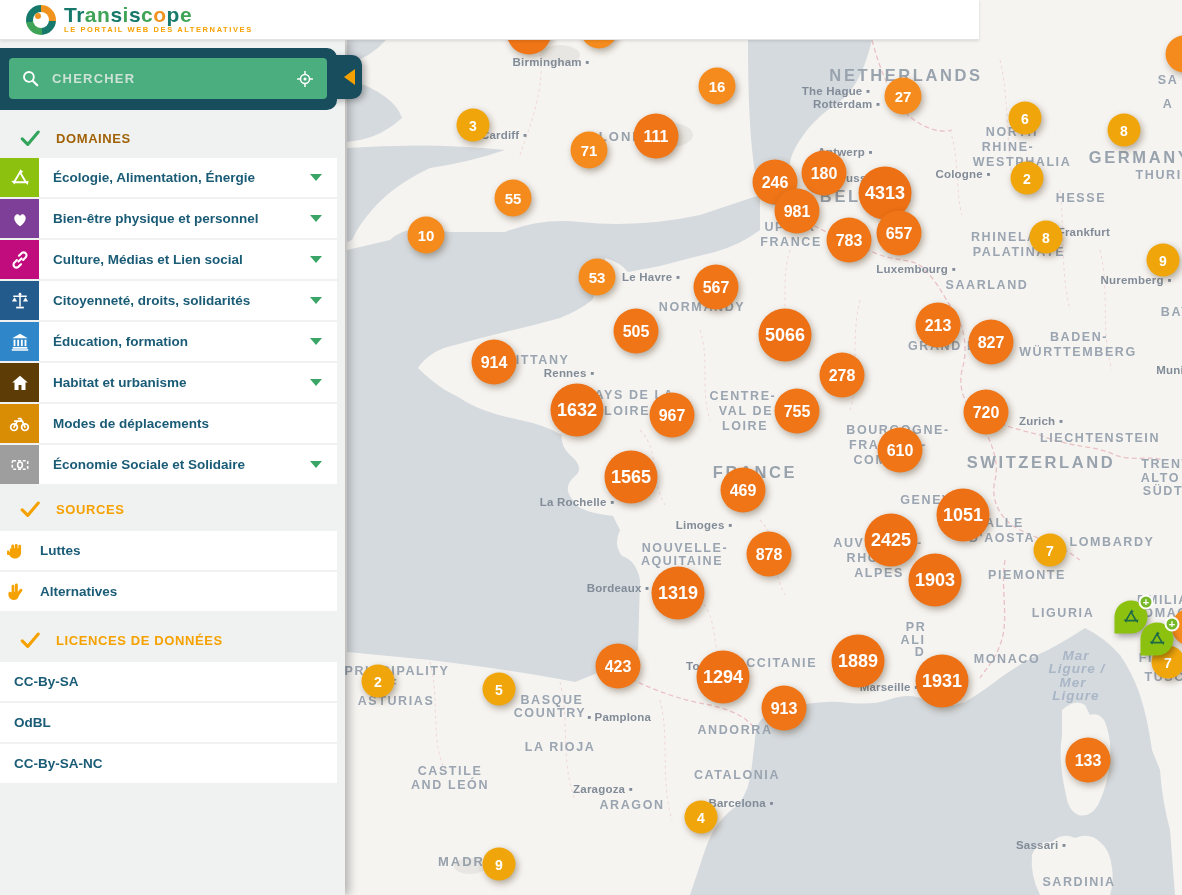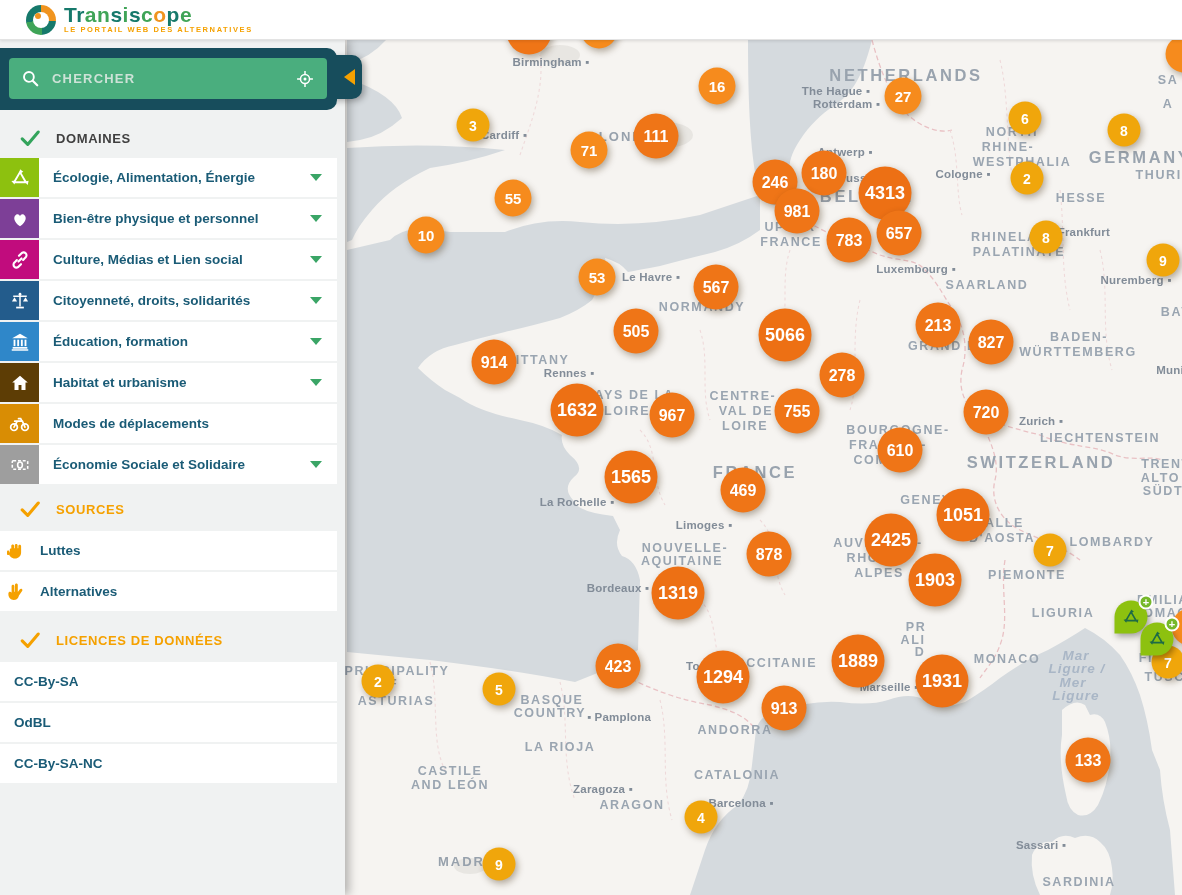--- a/index.html
+++ b/index.html
@@ -28,21 +28,21 @@
 
   .pin { position:absolute; width:33px; height:33px; background:#8dc10f; z-index:6;
     border-radius:50% 50% 50% 0; transform:translate(-50%,-50%);
     display:flex; align-items:center; justify-content:center;
     box-shadow:2px 3px 6px rgba(0,0,0,.35); cursor:pointer; }
   .pin .badge { position:absolute; top:-6px; right:-6px; width:15px; height:15px;
     background:#76b82a; border:2px solid #fff; border-radius:50%; color:#fff;
     font-size:11px; font-weight:700; line-height:11px; text-align:center; }
 
   
-  .topbar { position:absolute; left:0; top:0; width:1182px; height:40px; background:#fff;
+  .topbar { position:absolute; left:0; top:0; width:979px; height:40px; background:#fff;
     z-index:30; display:flex; align-items:center; padding-left:26px;
     border-bottom:1px solid #e3e3e3; box-shadow:0 1px 3px rgba(0,0,0,.12); }
   .logo { display:flex; align-items:center; gap:8px; }
   .logo-mark { width:30px; height:30px; border-radius:50%; position:relative;
     background:conic-gradient(#f0941f 0 95deg, #16796b 95deg 175deg, #3fa457 175deg 260deg, #16796b 260deg 360deg); }
   .logo-mark::after { content:""; position:absolute; left:7px; top:7px; width:16px; height:16px;
     background:#fff; border-radius:50%; }
   .logo-mark::before { content:""; position:absolute; left:9px; top:8px; width:6px; height:6px;
     background:#f0941f; border-radius:50%; z-index:1; }
   .brand { font-size:21px; font-weight:700; letter-spacing:.5px; line-height:20px; }
@@ -62,21 +62,21 @@
   .search-bar { position:absolute; left:9px; top:10px; width:318px; height:41px;
     background:#4aae7e; border-radius:4px; display:flex; align-items:center; padding:0 12px; }
   .search-bar input { flex:1; background:transparent; border:none; outline:none;
     font-family:"Liberation Sans",sans-serif; font-size:13px; font-weight:700;
     letter-spacing:1.2px; color:#fff; margin-left:12px; }
   .search-bar input::placeholder { color:#cde2d7; opacity:1; }
 
   .menu { padding-top:78px; }
   .sec-heading { display:flex; align-items:center; gap:15px; padding-left:19px; height:40px; cursor:pointer; }
   .sec-heading .sec-label { font-size:13px; font-weight:700; letter-spacing:.6px; }
-  .h-green .sec-label { color:#404040; } .h-green svg { color:#33a45c; }
+  .h-green .sec-label { color:#a16207; } .h-green svg { color:#33a45c; }
   .h-orange .sec-label { color:#f5a100; } .h-orange svg { color:#f5a100; }
   .h-sources { margin-top:8px; height:34px; }
   .h-type { margin-top:16px; height:36px; }
   .h-lic { margin-top:12px; height:34px; }
 
   .mrow { width:337px; height:39px; background:#fff; margin-bottom:2px;
     display:flex; align-items:center; cursor:pointer; }
   .dicon { width:39px; height:39px; flex:0 0 39px; display:flex; align-items:center; justify-content:center; }
   .mrow .lbl { font-size:13.5px; font-weight:700; color:#1a5b76; padding-left:14px; }
   .row-arrow { margin-left:auto; margin-right:15px; width:0; height:0;

